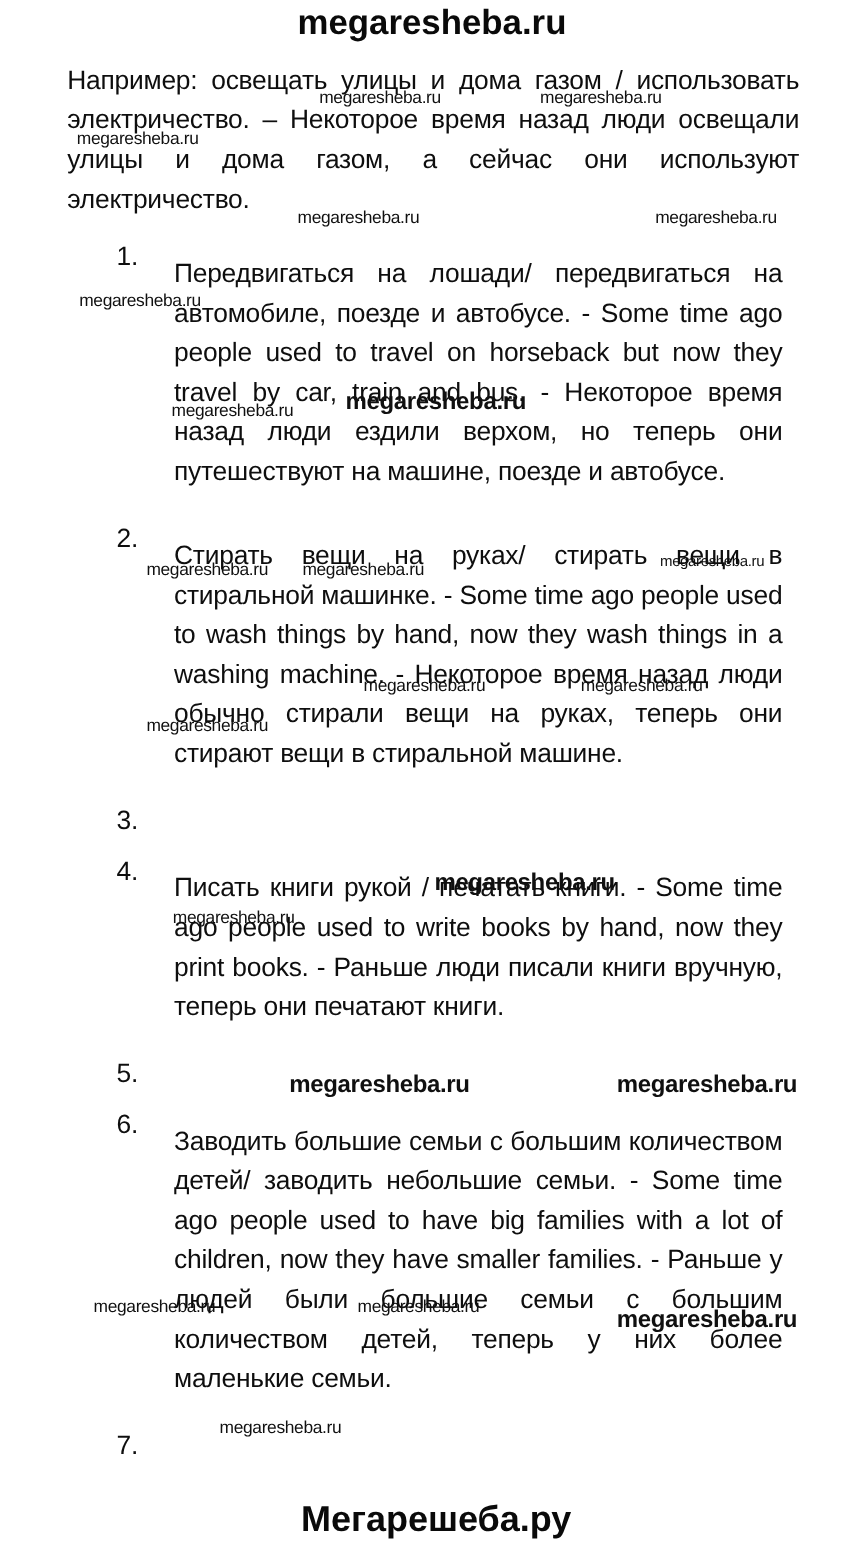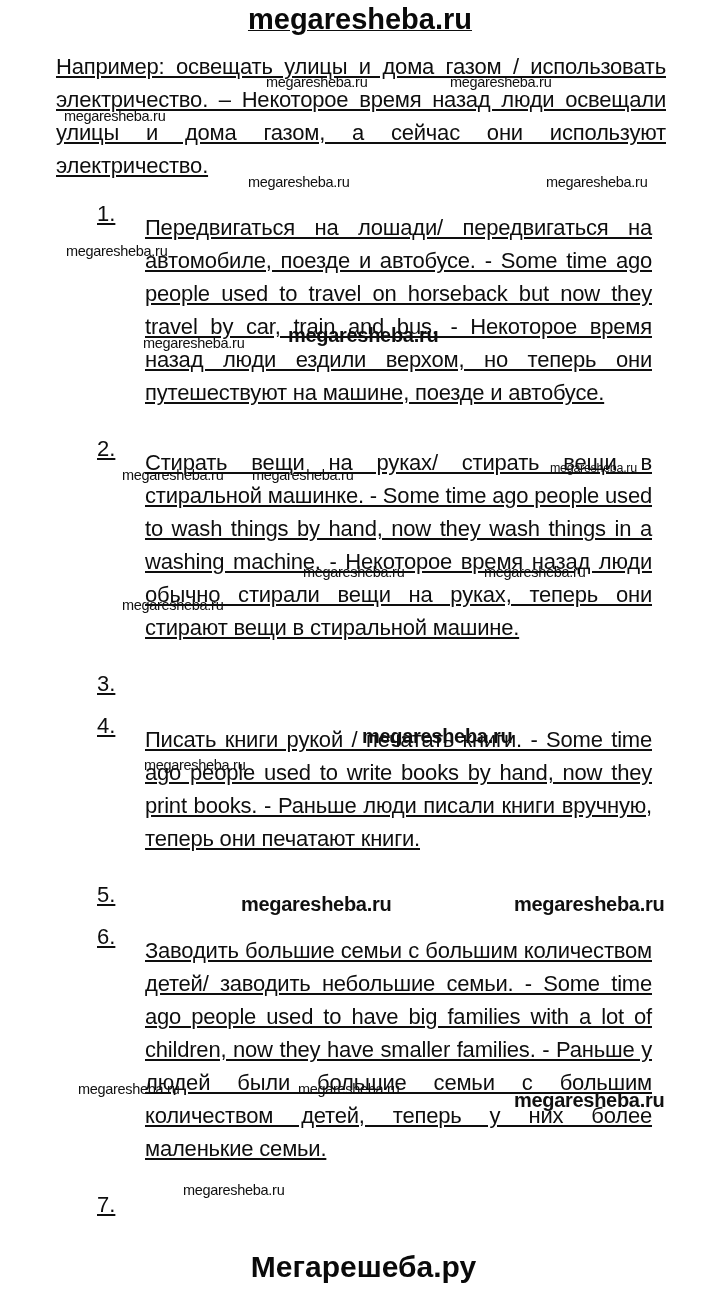--- a/index.html
+++ b/index.html
@@ -5,21 +5,20 @@
   html, body { margin: 0; padding: 0; background: #ffffff; }
   .page {
     position: relative;
     width: 668px;
     height: 1293px;
     margin: 0 auto;
     background: #ffffff;
     color: #0e0e0e;
     font-family: "Liberation Sans", sans-serif;
     overflow: hidden;
-    text-decoration: underline;
   }
   .header { text-align: center; padding-top: 3px; }
   .site-title {
     font-weight: 700;
     font-size: 29px;
     color: #0a0a0a;
   }
   .content { padding: 14px 28px 0 30px; }
   .example {
     margin: 0;

